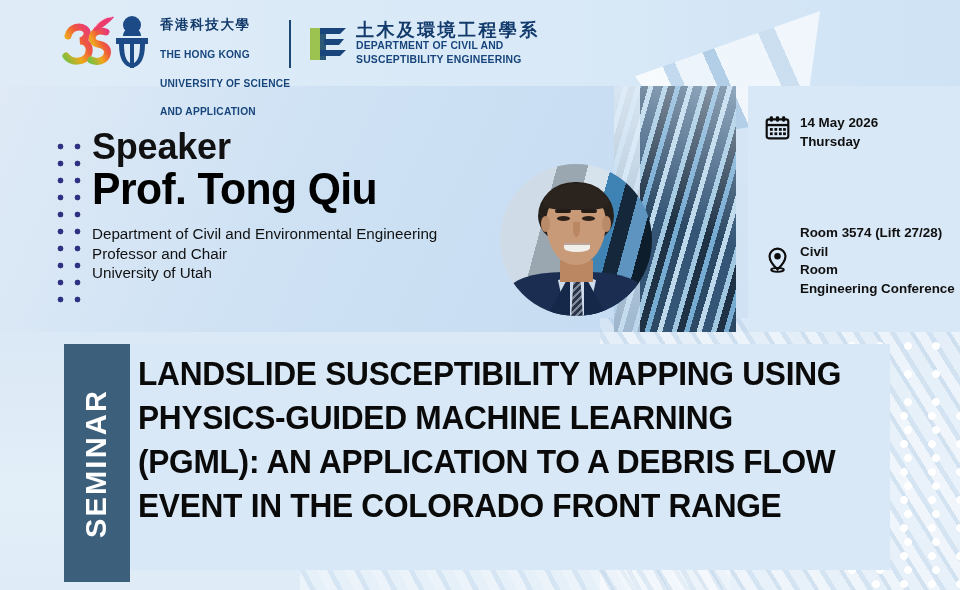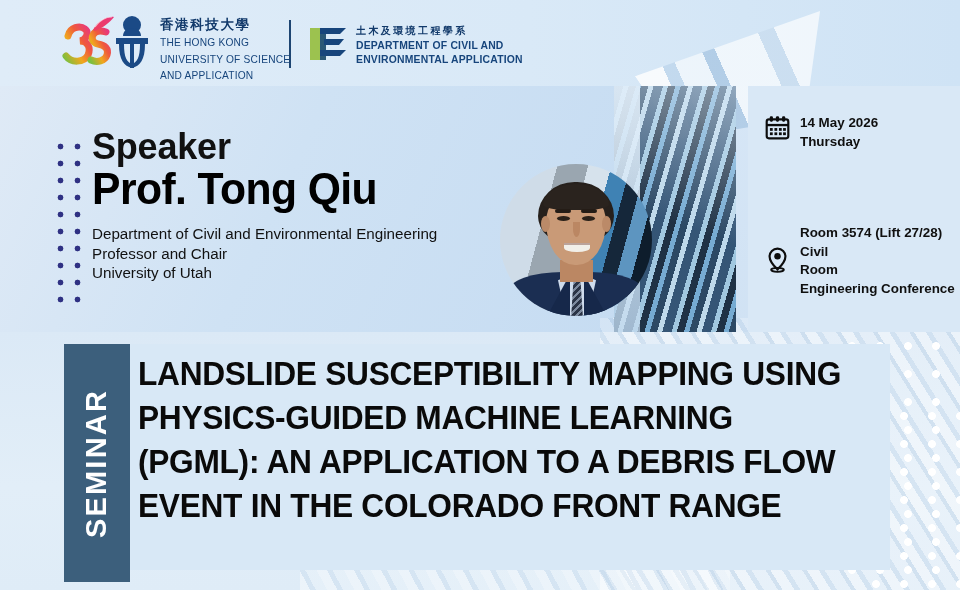--- a/index.html
+++ b/index.html
@@ -101,30 +101,30 @@
   
   .logos{position:absolute;left:0;top:0;height:86px;}
   #logo35{position:absolute;left:62px;top:14px;width:54px;height:56px;}
   #hkust-mark{position:absolute;left:110px;top:14px;width:44px;height:58px;}
   #hkust-text{position:absolute;left:160px;top:17px;}
   #hkust-text .cn{
     font-size:13.5px;font-weight:bold;color:#123a6b;letter-spacing:1.6px;
     line-height:15px;white-space:nowrap;
   }
   #hkust-text .en{
-    font-size:10.2px;font-weight:normal;color:#17457c;line-height:11.6px;
-    letter-spacing:.2px;white-space:nowrap;margin-top:5px;
+    font-size:10.2px;font-weight:bold;color:#17457c;line-height:11.6px;
+    letter-spacing:.2px;white-space:nowrap;margin-top:17px;
   }
   #logo-divider{
     position:absolute;left:289px;top:20px;width:2px;height:48px;background:#1d4572;
   }
   #cee-mark{position:absolute;left:306px;top:22px;width:44px;height:44px;}
   #cee-text{position:absolute;left:356px;top:23px;}
   #cee-text .cn{
-    font-size:10px;font-weight:bold;color:#123a6b;letter-spacing:2.4px;
+    font-size:18px;font-weight:bold;color:#123a6b;letter-spacing:2.4px;
     line-height:15px;white-space:nowrap;
   }
   #cee-text .en{
     font-size:10.4px;font-weight:bold;color:#17457c;line-height:12px;
     letter-spacing:.2px;white-space:nowrap;margin-top:2px;
   }
 
   
   #dotgrid-speaker{
     position:absolute;left:52px;top:138px;width:34px;height:166px;
@@ -311,21 +311,21 @@
       <path d="M14 6 H40 L34 12 H14 Z" fill="#17457c"></path>
       <path d="M18 17 H38 L33 23 H18 Z" fill="#17457c"></path>
       <path d="M14 28 H40 L34 34 H14 Z" fill="#17457c"></path>
       <path d="M14 6 H20 V38 H14 Z" fill="#17457c" opacity=".85"></path>
       <path d="M20 11 H30 V16 H20 Z" fill="#9cc24f" opacity=".0"></path>
     </svg>
 
     <div id="cee-text">
       <div class="cn">土木及環境工程學系</div>
       <div class="en">DEPARTMENT OF CIVIL AND</div>
-      <div class="en">ENVIRONMENTAL APPLICATION</div>
+      <div class="en">SUSCEPTIBILITY ENGINEERING</div>
     </div>
   </div>
 
   <div id="dotgrid-speaker"></div>
   <div id="speaker-block">
     <div id="speaker-label">Speaker</div>
     <div id="speaker-name">Prof. Tong Qiu</div>
     <div id="speaker-affil">
       <div>Department of Civil and Environmental Engineering</div>
       <div>Professor and Chair</div>

